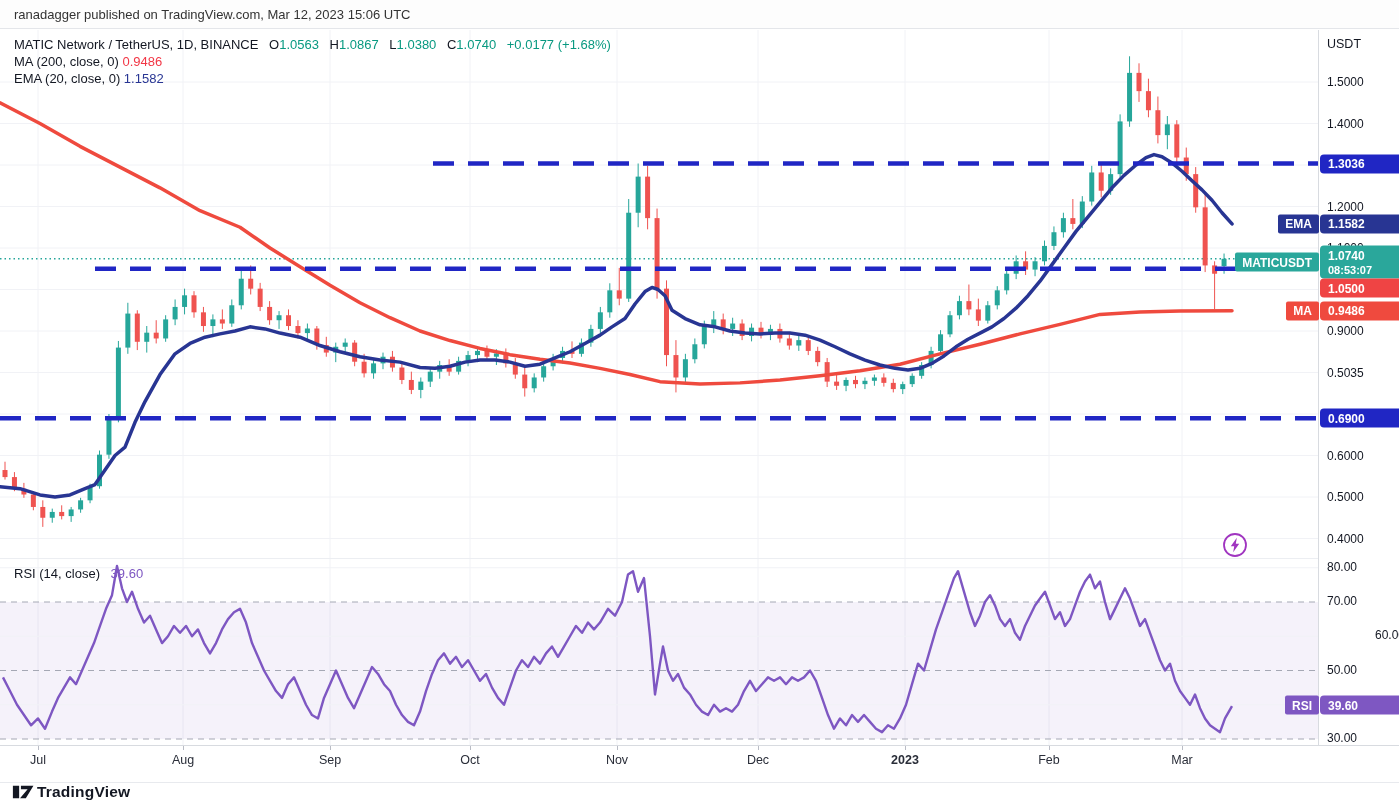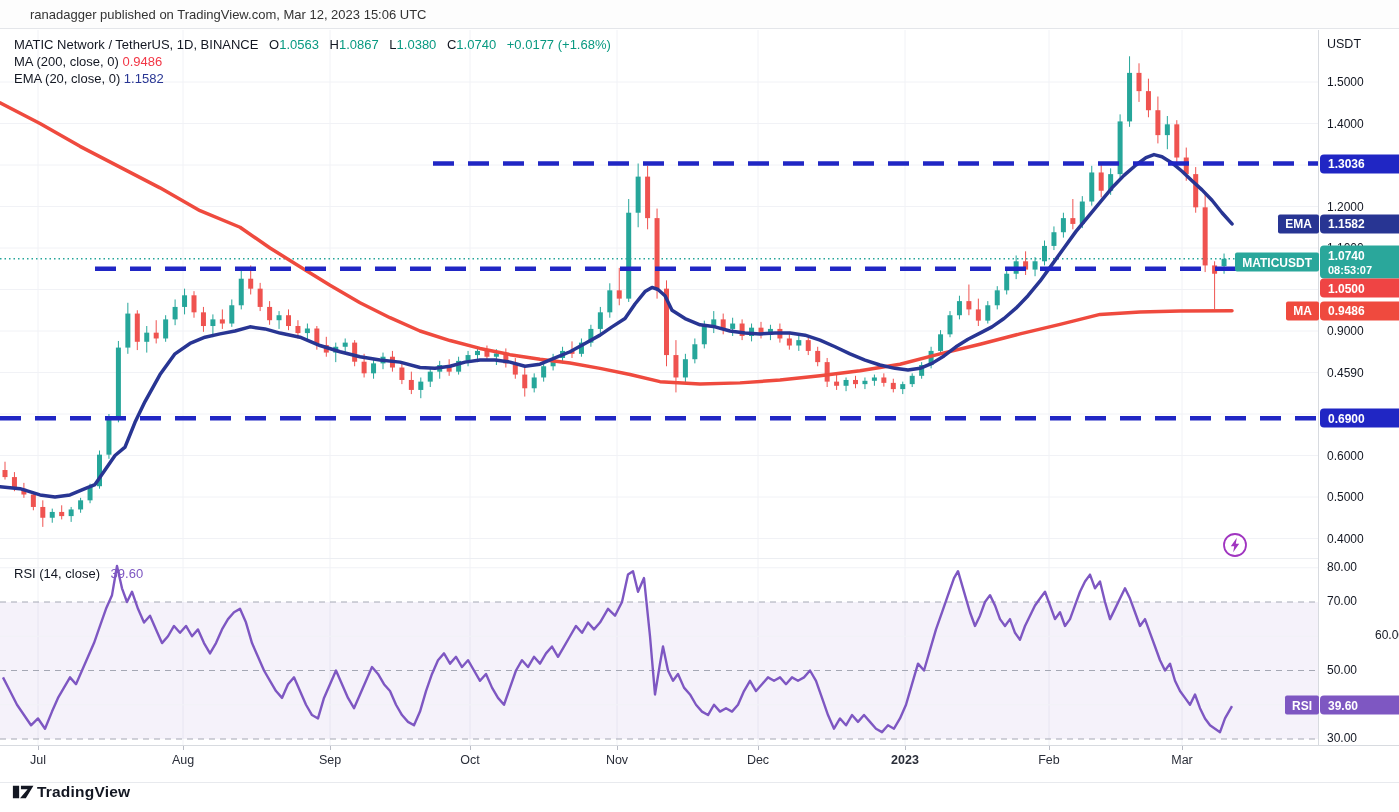--- a/index.html
+++ b/index.html
@@ -1,19 +1,19 @@
 <!DOCTYPE html>
 <html><head>
 <meta charset="utf-8">
 <style>
   html,body{margin:0;padding:0;background:#fff;}
   body{width:1399px;height:812px;font-family:"Liberation Sans",sans-serif;color:#131722;}
   .page{position:relative;width:1399px;height:812px;overflow:hidden;background:#fff;}
   .title-bar{position:absolute;left:0;top:0;width:1399px;height:29px;background:#fdfdfd;
-    border-bottom:1px solid #e4e6ea;line-height:29px;padding-left:30px;box-sizing:border-box;
+    border-bottom:1px solid #e4e6ea;line-height:29px;padding-left:14px;box-sizing:border-box;
     font-size:13px;color:#333;}
   .pane{position:absolute;left:0;}
   #price-svg{top:30px;width:1318px;height:528px;display:block;}
   #rsi-svg{top:558px;width:1318px;height:187px;display:block;border-top:1px solid #eceef2;}
   .legend{position:absolute;left:14px;top:36px;font-size:13px;line-height:17px;z-index:5;}
   .legend .row{white-space:nowrap;}
   .lbl{color:#131722;}
   .v-teal{color:#089981;}
   .v-red{color:#f23645;}
   .v-navy{color:#283593;}
@@ -382,21 +382,21 @@
     <span class="pair v-purple" style="margin-left:7px">39.60</span>
   </div>
 
   <div class="axis-col" id="axis-col">
     <div class="currency">USDT</div>
   <div class="tick" style="top: 52px;">1.5000</div>
       <div class="tick" style="top: 93.5px;">1.4000</div>
       <div class="tick" style="top: 176.5px;">1.2000</div>
       <div class="tick" style="top: 218px;">1.1000</div>
       <div class="tick" style="top: 301px;">0.9000</div>
-      <div class="tick" style="top: 342.5px;">0.4590</div>
+      <div class="tick" style="top: 342.5px;">0.5035</div>
       <div class="tick" style="top: 425.5px;">0.6000</div>
       <div class="tick" style="top: 467px;">0.5000</div>
       <div class="tick" style="top: 508.5px;">0.4000</div>
       <div class="tick" style="top: 536.75px;">80.00</div>
       <div class="tick" style="top: 571px;">70.00</div>
       <div class="tick" style="top: 605.25px; margin-left: 48px;">60.00</div>
       <div class="tick" style="top: 639.5px;">50.00</div>
       <div class="tick" style="top: 708px;">30.00</div>
       <div class="badge" style="background: rgb(32, 38, 196); top: 133.506px;">1.3036</div>
       <div class="badge" style="background: rgb(40, 53, 147); top: 193.847px;">1.1582</div>

